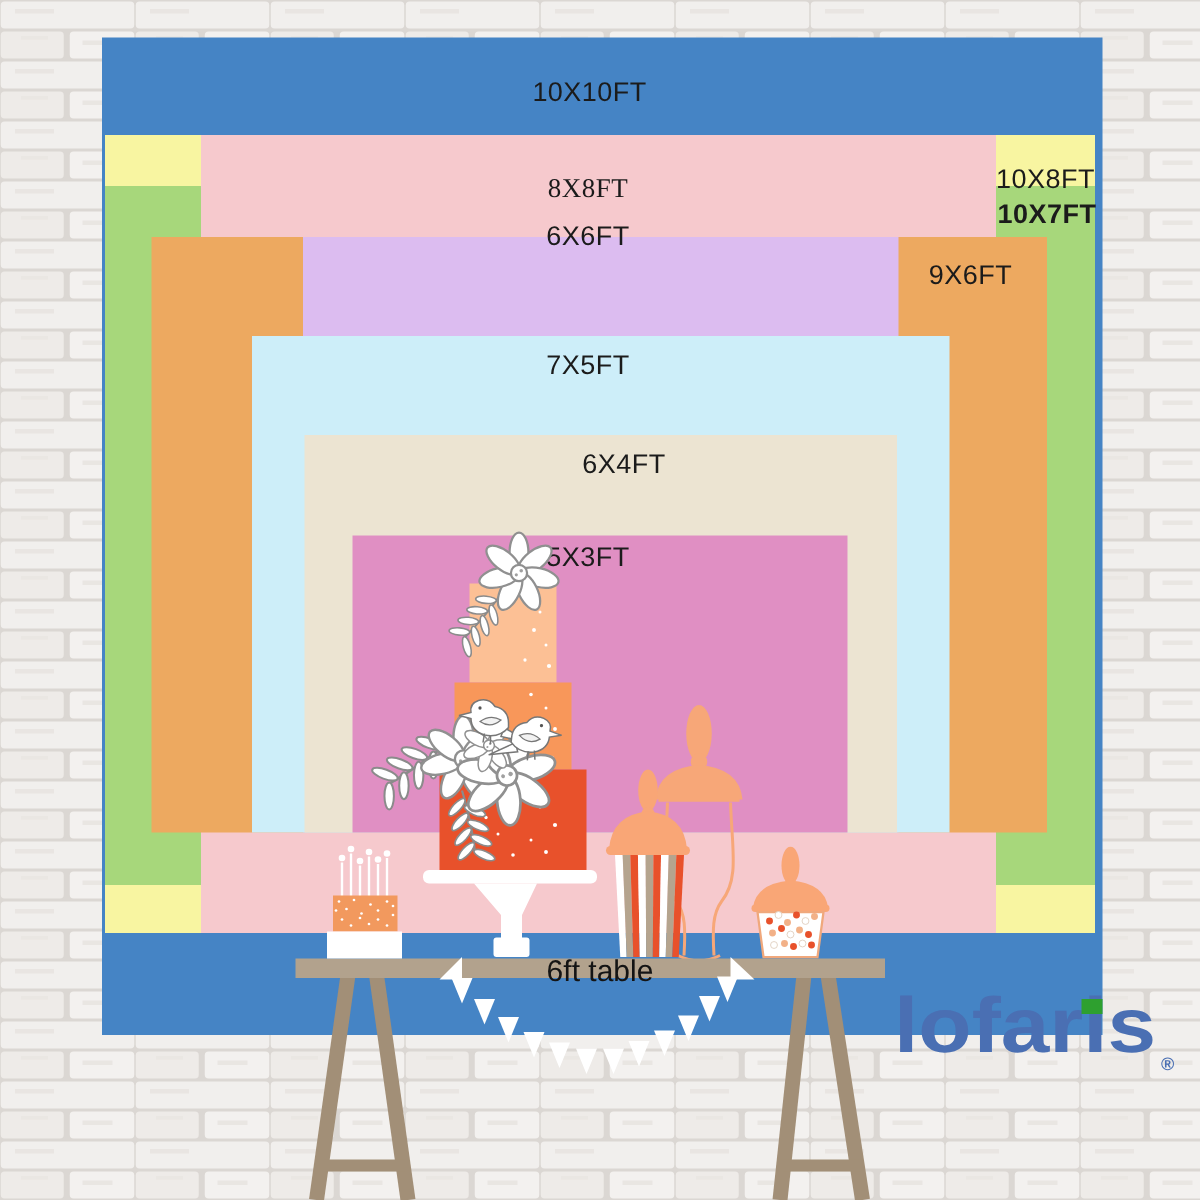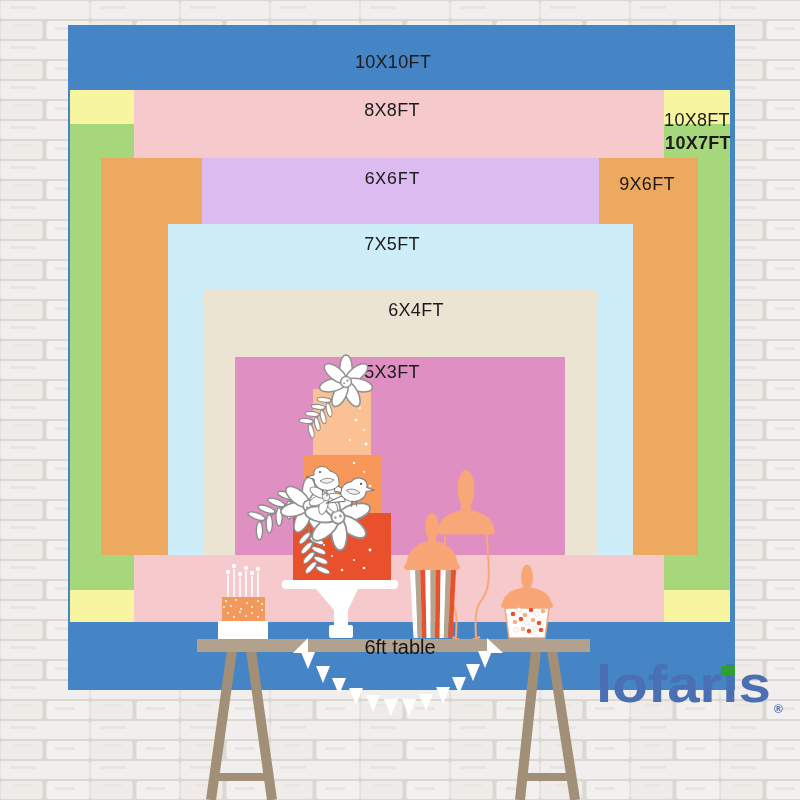--- a/index.html
+++ b/index.html
@@ -43,23 +43,23 @@
       <div class="size-rect" style="left: 70px; top: 124px; width: 660px; height: 466px; background: rgb(167, 215, 123);"></div>
       <div class="size-rect" style="left: 134px; top: 90px; width: 530px; height: 532px; background: rgb(246, 201, 205);"></div>
       <div class="size-rect" style="left: 101px; top: 158px; width: 597px; height: 397px; background: rgb(237, 169, 96);"></div>
       <div class="size-rect" style="left: 202px; top: 158px; width: 397px; height: 397px; background: rgb(220, 188, 240);"></div>
       <div class="size-rect" style="left: 168px; top: 224px; width: 465px; height: 331px; background: rgb(205, 238, 249);"></div>
       <div class="size-rect" style="left: 203px; top: 290px; width: 395px; height: 265px; background: rgb(236, 228, 210);"></div>
       <div class="size-rect" style="left: 235px; top: 357px; width: 330px; height: 198px; background: rgb(224, 143, 195);"></div>
       <div class="size-label" style="left: 393px; top: 62px;">10X10FT</div>
       <div class="size-label" style="left: 697px; top: 104px; margin-top: 16px;">10X8FT</div>
       <div class="size-label" style="left: 698px; top: 143px; font-weight: bold;">10X7FT</div>
-      <div class="size-label" style="left: 392px; top: 110px;">8X8FT</div>
+      <div class="size-label" style="left: 392px; top: 126px; font-family: Liberation Serif, serif;">8X8FT</div>
       <div class="size-label" style="left: 647px; top: 184px;">9X6FT</div>
-      <div class="size-label" style="left: 392px; top: 179px; font-family: Liberation Mono, monospace;">6X6FT</div>
+      <div class="size-label" style="left: 392px; top: 158px;">6X6FT</div>
       <div class="size-label" style="left: 392px; top: 244px;">7X5FT</div>
       <div class="size-label" style="left: 392px; top: 310px; margin-left: 24px;">6X4FT</div>
       <div class="size-label" style="left: 392px; top: 372px;">5X3FT</div>
     </div>
 
   <svg id="scene" viewBox="0 0 800 800">
     <defs>
       <g id="flower">
         <ellipse cx="0" cy="-9" rx="4.2" ry="9" fill="#fff" stroke="#909090" stroke-width="1"></ellipse>
         <ellipse cx="0" cy="-9" rx="4.2" ry="9" fill="#fff" stroke="#909090" stroke-width="1" transform="rotate(51)"></ellipse>

